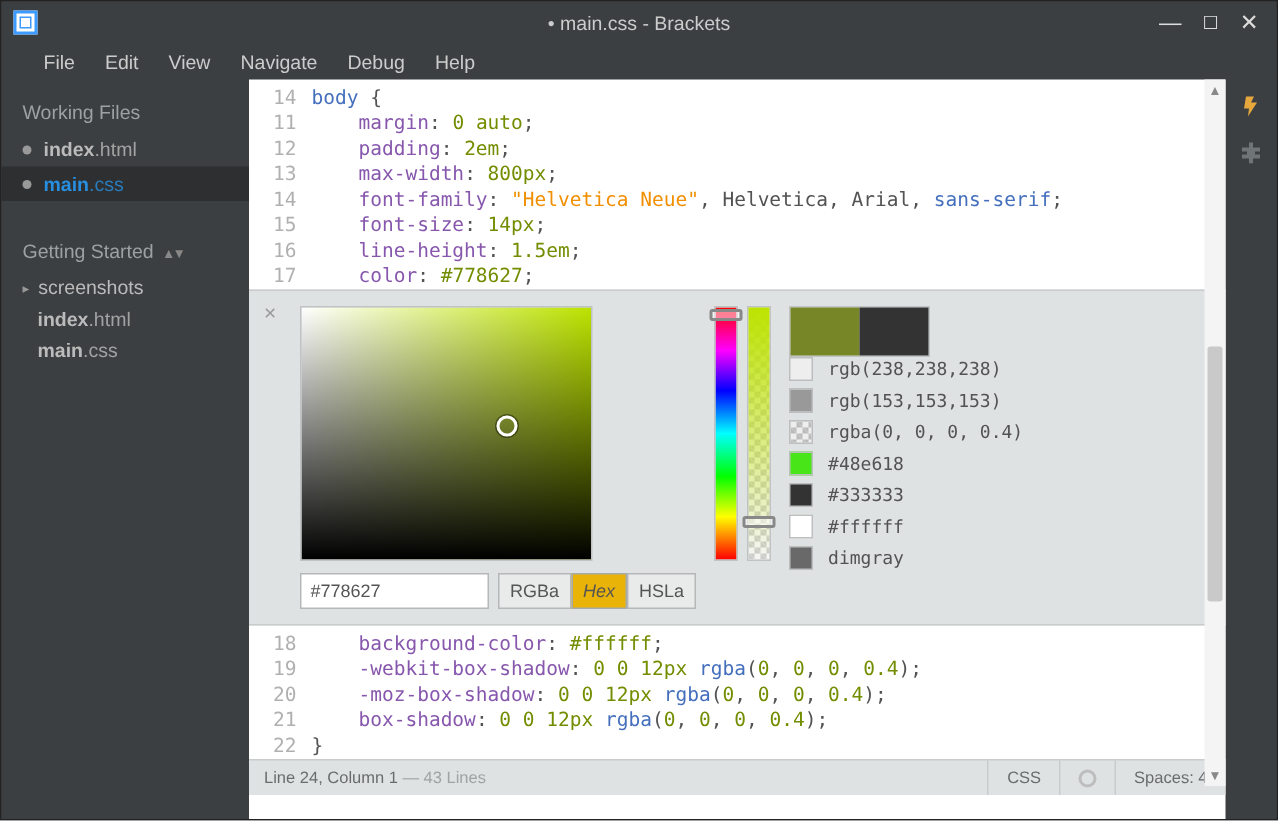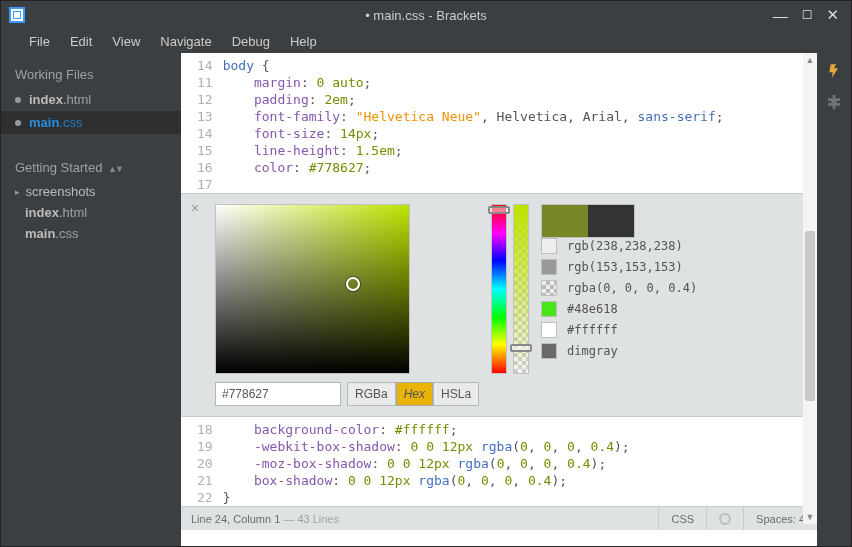--- a/index.html
+++ b/index.html
@@ -14,21 +14,21 @@
   .win-controls { margin-left: auto; display: flex; align-items: center; gap: 14px; padding-right: 12px; color:#ddd; }
   .win-controls span { font-size: 15px; cursor: pointer; }
 
   
   .menubar { height: 24px; background: #3c3f41; display: flex; align-items: center; padding: 0 20px; gap: 4px; }
   .menubar .mitem { color: #ccc; padding: 2px 8px; cursor: pointer; font-size: 13px; }
 
   .body-row { flex: 1; display: flex; min-height: 0; }
 
   
-  .sidebar { width: 180px; background: #3c3f41; color: #bbb; display: flex; flex-direction: column; padding-top: 6px; }
+  .sidebar { width: 165px; background: #3c3f41; color: #bbb; display: flex; flex-direction: column; padding-top: 6px; }
   .side-head { font-size: 13px; color: #9da1a3; padding: 8px 14px 6px; }
   .side-head .sortglyph { font-size: 9px; color:#888; margin-left:2px; letter-spacing:-2px;}
   .wfile { display: flex; align-items: center; padding: 4px 14px; cursor: pointer; font-size: 13px; color:#bbb; }
   .wfile.sel { background: #2d2f31; color: #288edf; position: relative; }
   .wfile.sel::after { content:""; position:absolute; right:-10px; top:0; bottom:0; width:0; height:0; border-top:13px solid transparent; border-bottom:13px solid transparent; border-left:10px solid #2d2f31;}
   .wfile .dot { width:6px; height:6px; border-radius:50%; background:#999; margin-right:8px; flex-shrink:0; }
   .wfile b { font-weight: bold; }
   .wfile span.ext { font-weight: normal; opacity: .8; }
   .ptree { font-size: 13px; }
   .ptree .row { padding: 3px 14px; display:flex; align-items:center; color:#bbb; cursor:pointer; }
@@ -158,20 +158,21 @@
             <div>13</div>
             <div>14</div>
             <div>15</div>
             <div>16</div>
             <div>17</div>
           </div>
           <div class="codelines">
             <div><span class="k-sel">body</span><span class="punct"> {</span></div>
             <div><span class="punct">    </span><span class="k-prop">margin</span><span class="punct">: </span><span class="k-num">0</span><span class="punct"> </span><span class="k-num">auto</span><span class="punct">;</span></div>
             <div><span class="punct">    </span><span class="k-prop">padding</span><span class="punct">: </span><span class="k-num">2em</span><span class="punct">;</span></div>
+            <div><span class="punct">    </span><span class="k-prop">max-width</span><span class="punct">: </span><span class="k-num">800px</span><span class="punct">;</span></div>
             <div><span class="punct">    </span><span class="k-prop">font-family</span><span class="punct">: </span><span class="k-str">"Helvetica Neue"</span><span class="punct">, Helvetica, Arial, </span><span class="k-sel">sans-serif</span><span class="punct">;</span></div>
             <div><span class="punct">    </span><span class="k-prop">font-size</span><span class="punct">: </span><span class="k-num">14px</span><span class="punct">;</span></div>
             <div><span class="punct">    </span><span class="k-prop">line-height</span><span class="punct">: </span><span class="k-num">1.5em</span><span class="punct">;</span></div>
             <div><span class="punct">    </span><span class="k-prop">color</span><span class="punct">: </span><span class="k-num">#778627</span><span class="punct">;</span></div>
           </div>
         </div>
 
       <div class="picker">
         <span class="close">×</span>
 
@@ -212,20 +213,24 @@
                 <span class="sw" style="background: rgb(153, 153, 153);"></span>
                 <span>rgb(153,153,153)</span>
               </div>
               <div class="sw-row">
                 <span class="sw check"></span>
                 <span>rgba(0, 0, 0, 0.4)</span>
               </div>
               <div class="sw-row">
                 <span class="sw" style="background: rgb(72, 230, 24);"></span>
                 <span>#48e618</span>
+              </div>
+              <div class="sw-row">
+                <span class="sw" style="background: rgb(51, 51, 51);"></span>
+                <span>#333333</span>
               </div>
               <div class="sw-row">
                 <span class="sw" style="background: rgb(255, 255, 255);"></span>
                 <span>#ffffff</span>
               </div>
               <div class="sw-row">
                 <span class="sw" style="background: rgb(105, 105, 105);"></span>
                 <span>dimgray</span>
               </div>
             </div>

